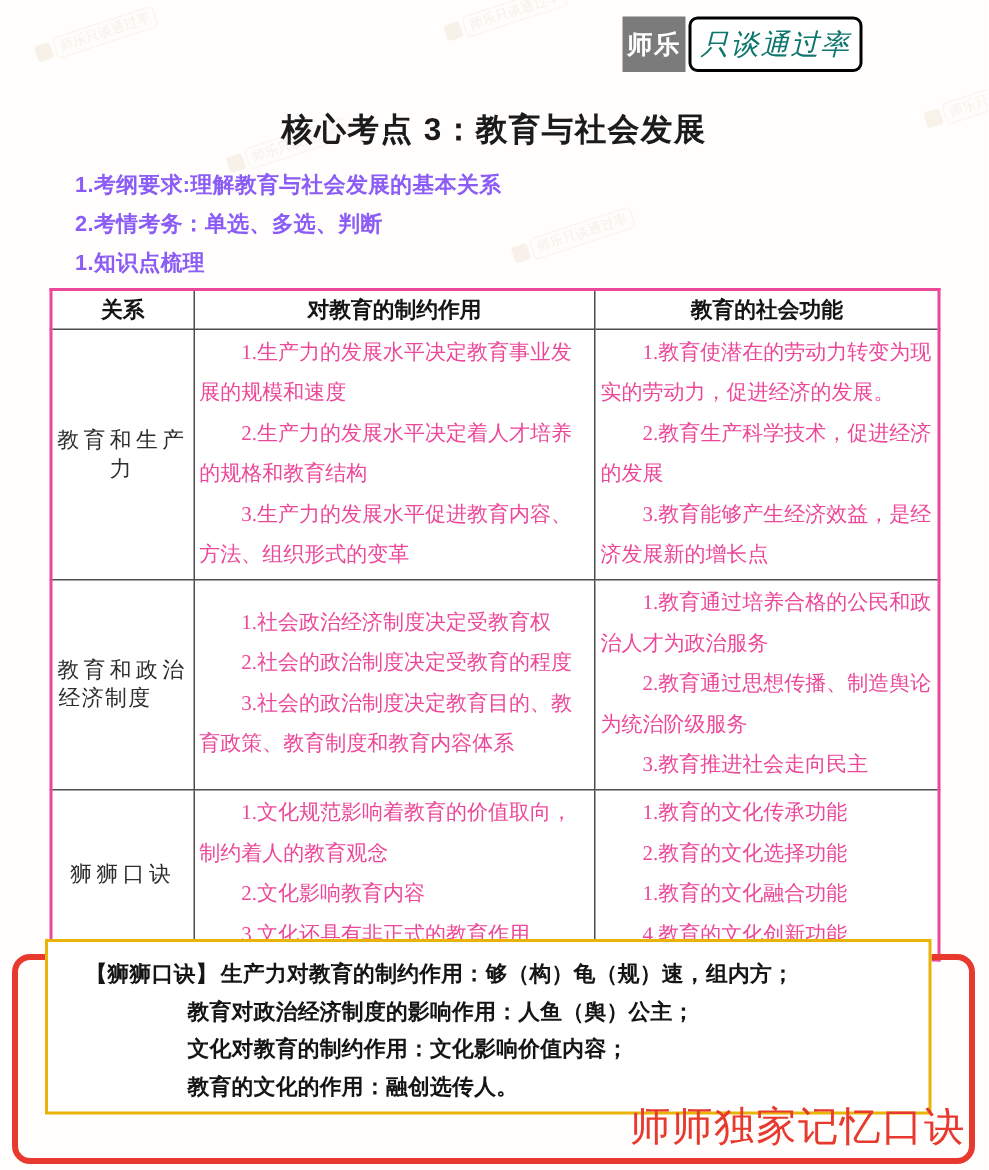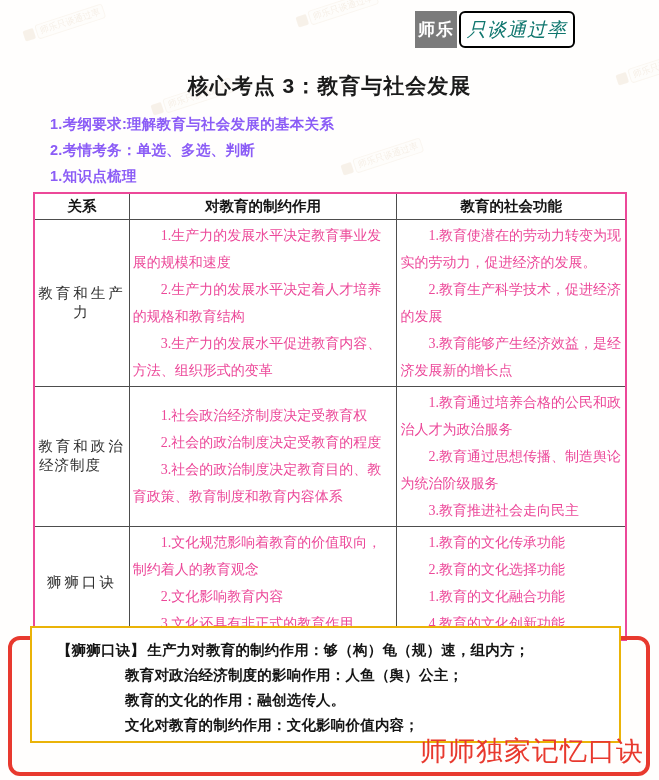--- a/index.html
+++ b/index.html
@@ -184,18 +184,18 @@
         <p>4.教育的文化创新功能</p>
       </td>
     </tr>
   </tbody>
     </table>
 
   <div class="redbox"></div>
   <div class="innerbox">
     <p class="mline"><span class="mlabel">【狮狮口诀】</span><span>生产力对教育的制约作用：够（构）龟（规）速，组内方；</span></p>
     <p class="mline cont">教育对政治经济制度的影响作用：人鱼（舆）公主；</p>
+    <p class="mline cont">文化对教育的制约作用：文化影响价值内容；</p>
     <p class="mline cont">教育的文化的作用：融创选传人。</p>
-    <p class="mline cont">文化对教育的制约作用：文化影响价值内容；</p>
   </div>
   <div class="stamp">师师独家记忆口诀</div>
 
 </div>
 
 </body></html>

